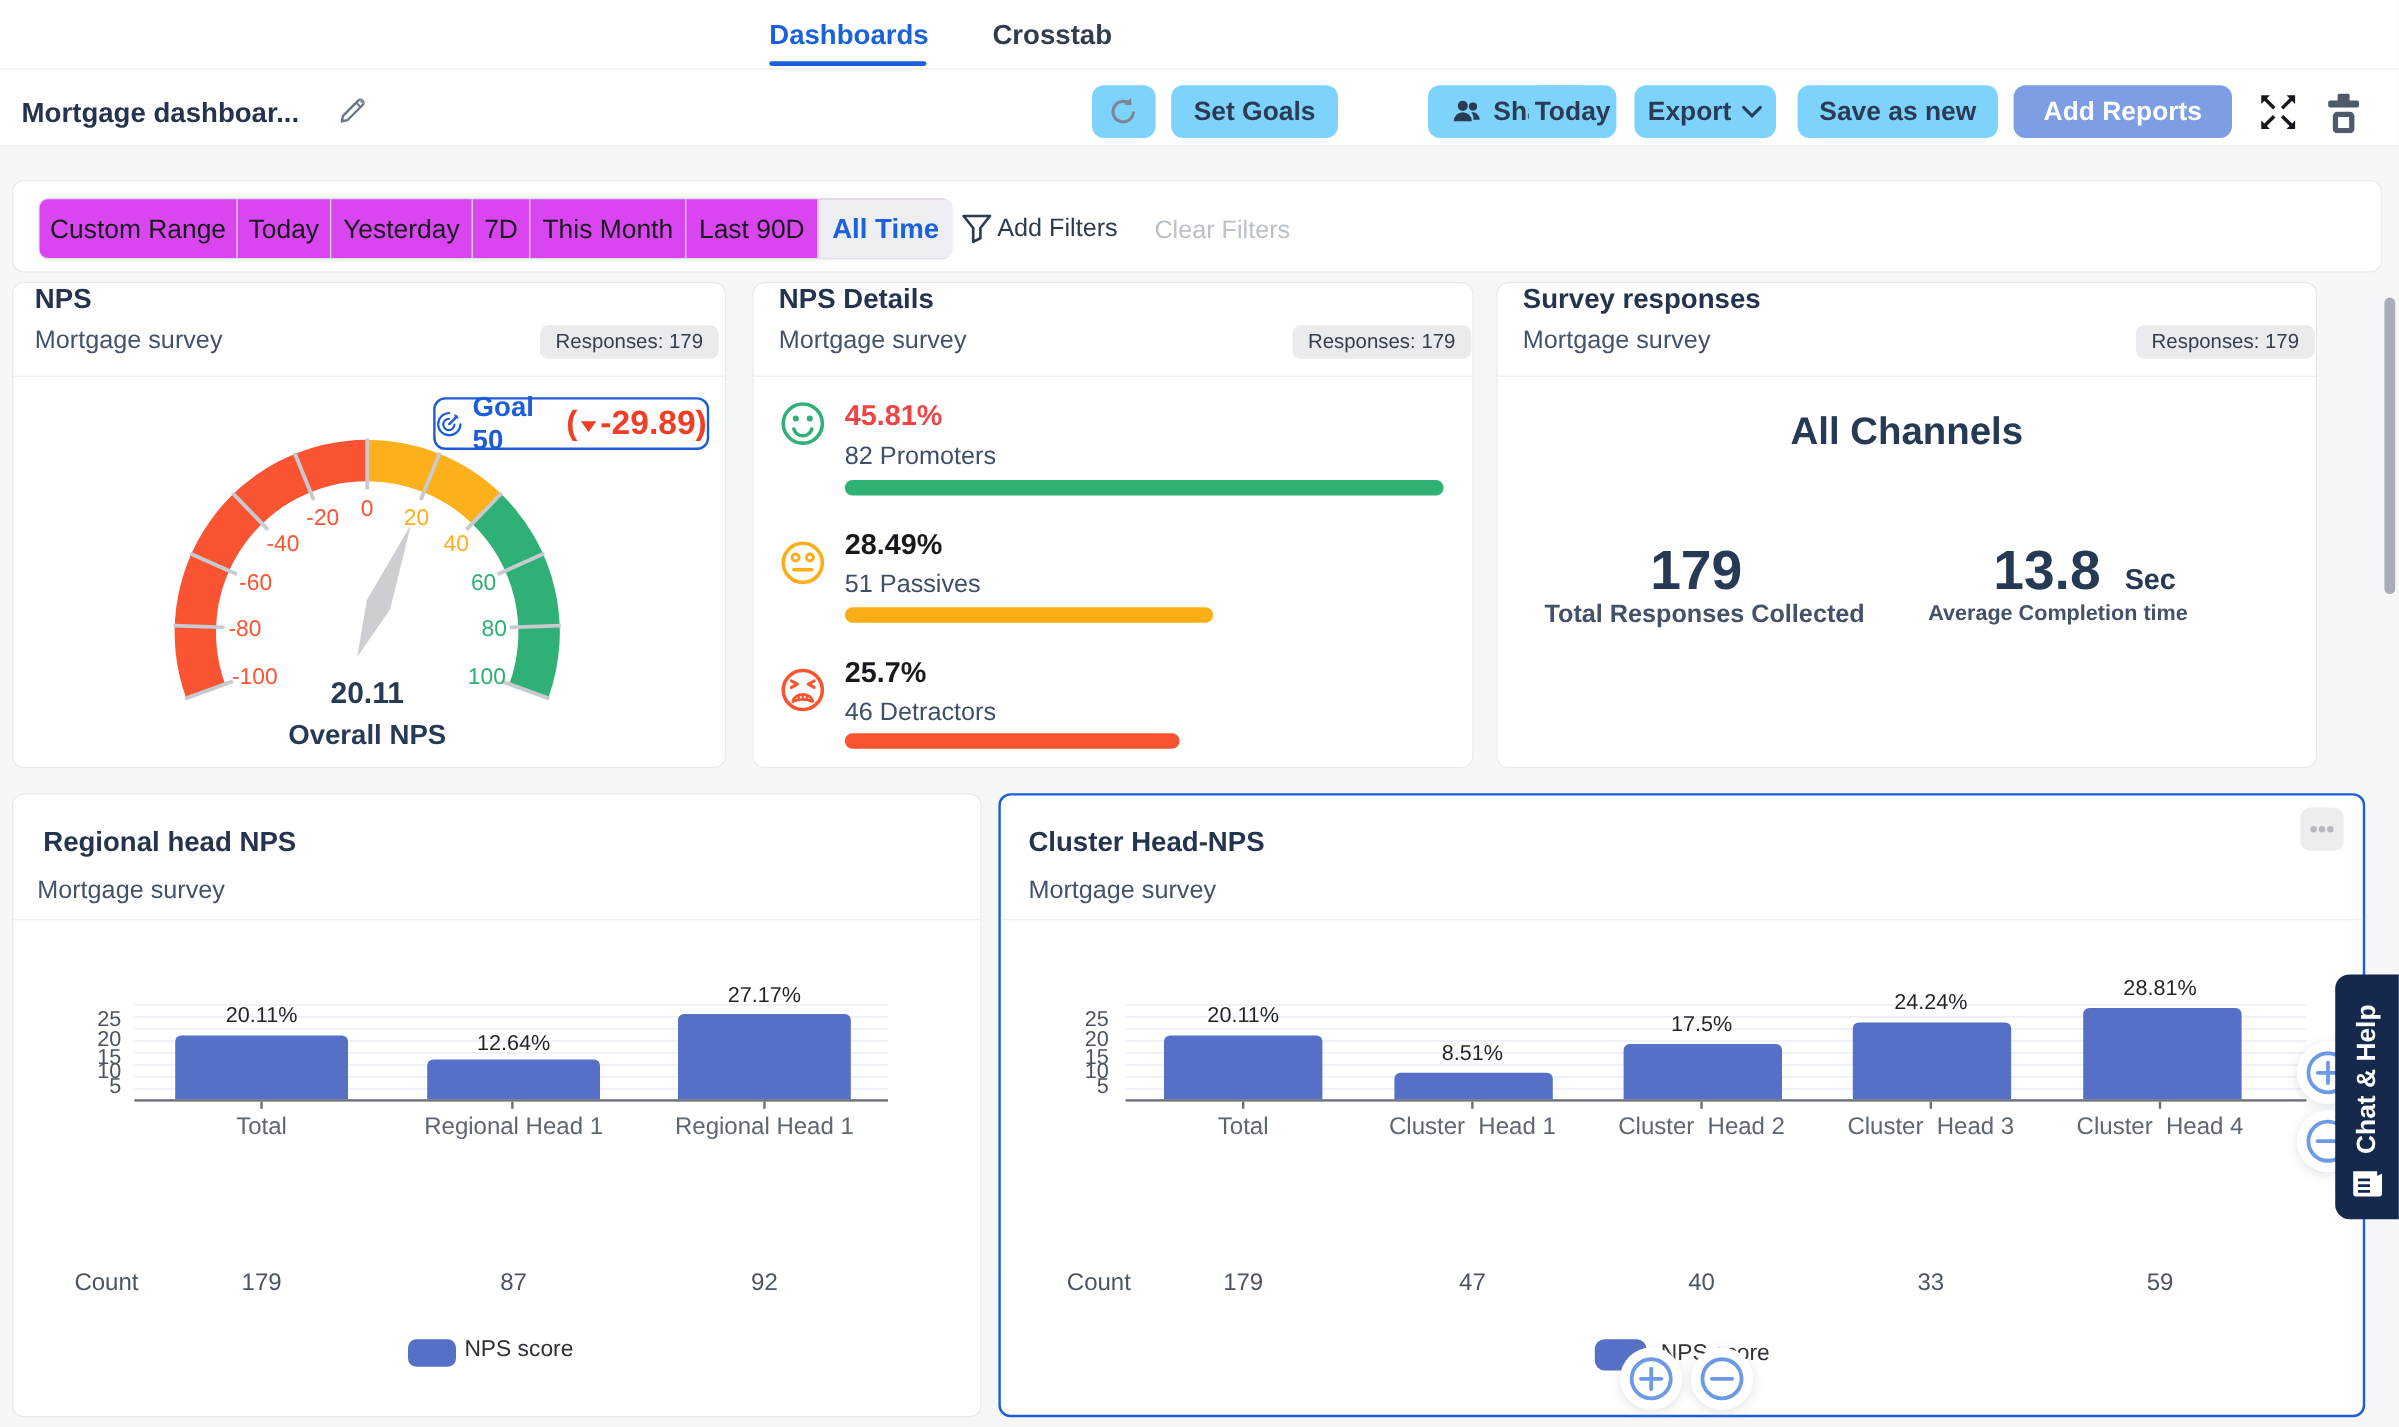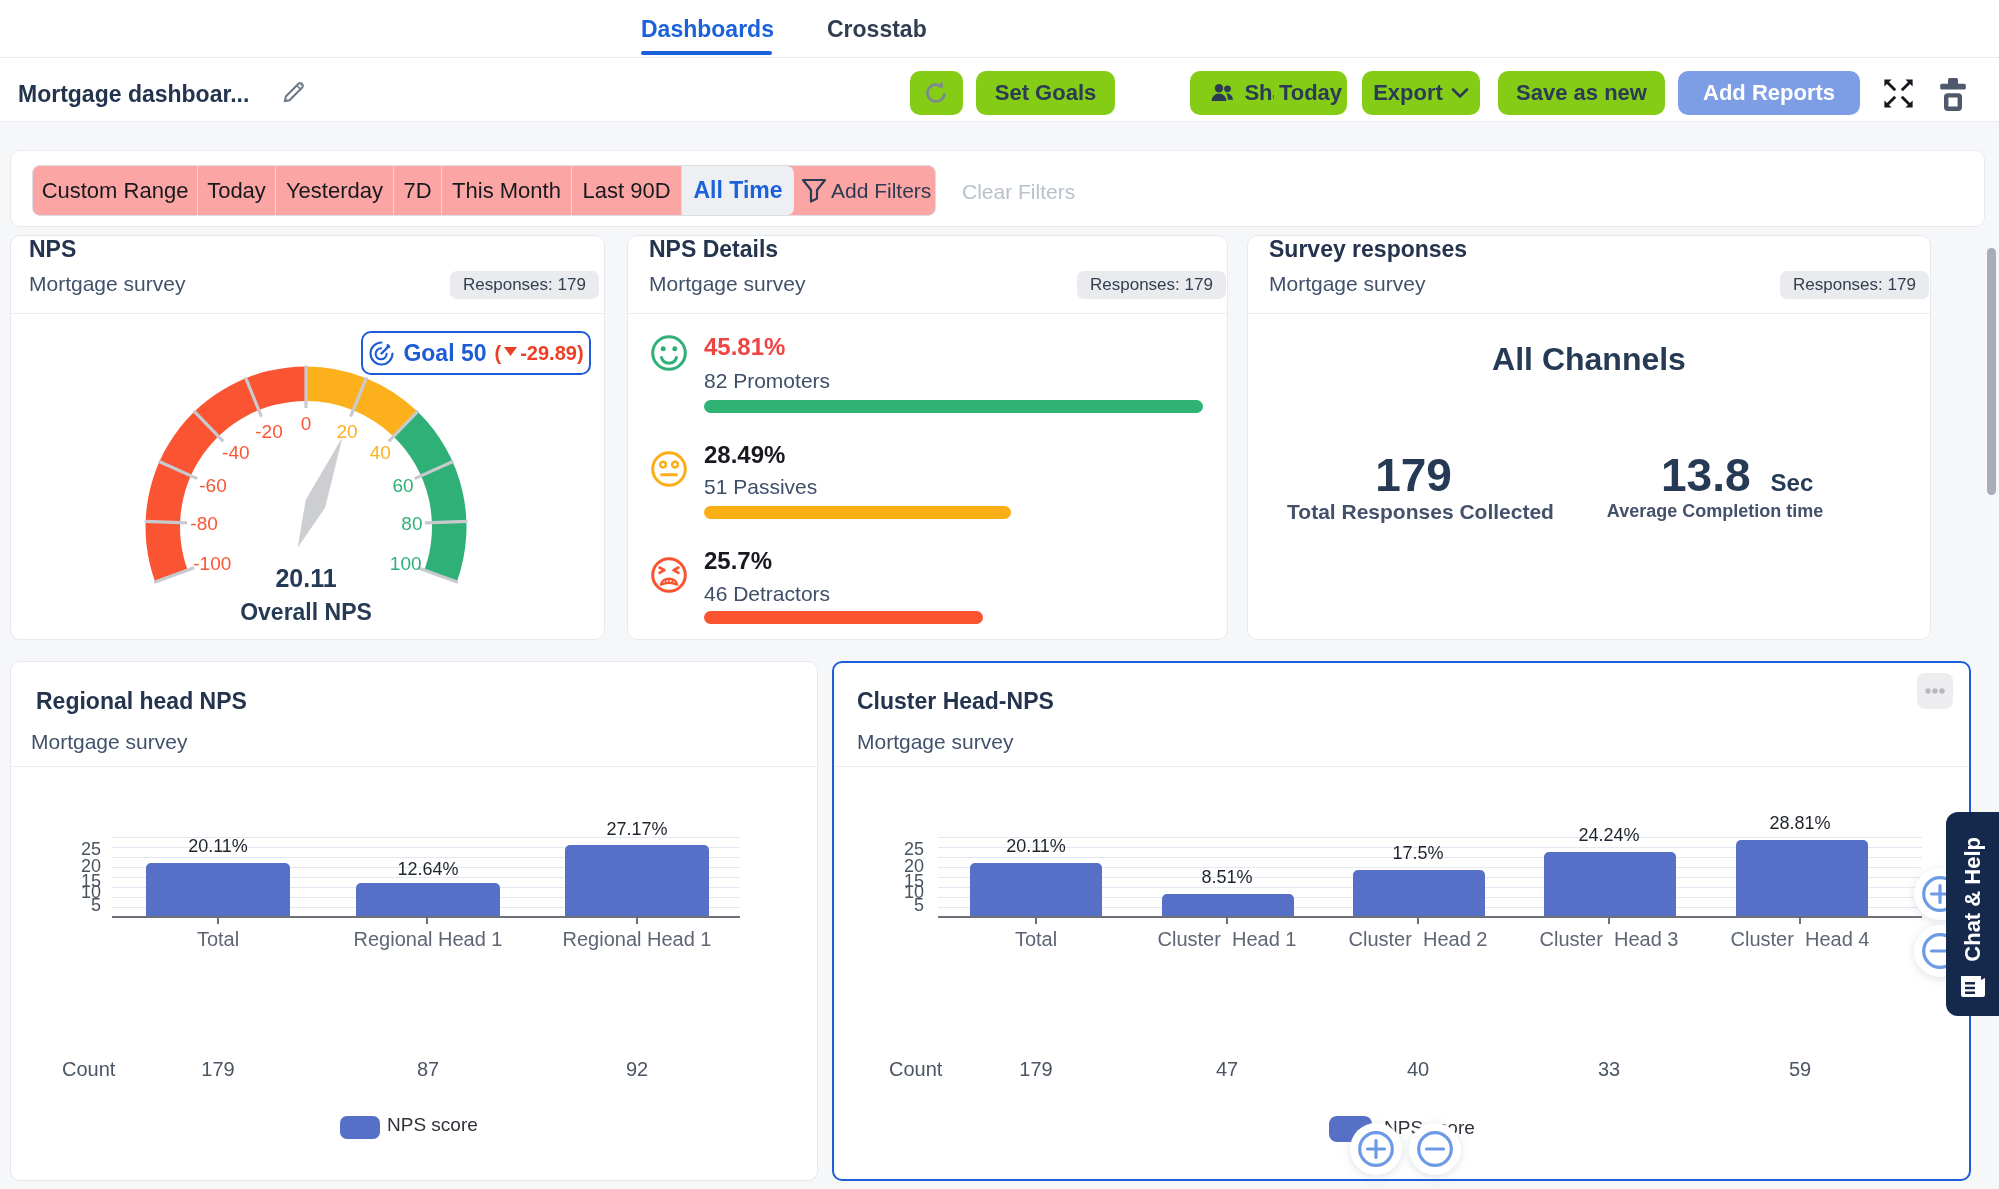--- a/index.html
+++ b/index.html
@@ -4,21 +4,21 @@
 <style>
 *{margin:0;padding:0;box-sizing:border-box}
 html,body{width:1999px;height:1189px}
 body{background:#f6f7f9;font-family:"Liberation Sans",sans-serif;position:relative;overflow:hidden;-webkit-font-smoothing:antialiased}
 .abs{position:absolute}
 .card{position:absolute;background:#fff;border:1px solid #e6e9ee;border-radius:10px}
 .ctitle{position:absolute;font-size:23px;font-weight:700;color:#24344e;white-space:nowrap}
 .csub{position:absolute;font-size:21px;color:#42526b;white-space:nowrap}
 .pill{position:absolute;height:28px;background:#e9ebee;border-radius:7px;color:#333f4f;font-size:17px;line-height:28px;padding:0 13px;white-space:nowrap}
 .divider{position:absolute;height:1px;background:#ebedf1}
-.btn{position:absolute;top:71px;height:44px;background:#84cc16;border-radius:10px;color:#2b3b54;font-size:22px;font-weight:600;display:flex;align-items:center;justify-content:center;white-space:nowrap}
+.btn{position:absolute;top:71px;height:44px;background:#7dd3fc;border-radius:10px;color:#2b3b54;font-size:22px;font-weight:600;display:flex;align-items:center;justify-content:center;white-space:nowrap}
 .seg{position:absolute;top:0;height:100%;display:flex;align-items:center;justify-content:center;font-size:22px;color:#17191c;white-space:nowrap;border-right:1px solid #dbdfe4}
 .grid{position:absolute;height:1px;background:#e3e9f3}
 .bar{position:absolute;background:#5570c6;border-radius:5px 5px 0 0}
 .vlabel{position:absolute;font-size:18px;color:#1f242b;text-align:center;white-space:nowrap}
 .xlabel{position:absolute;font-size:20px;color:#5d6673;text-align:center;white-space:nowrap}
 .ylab{position:absolute;font-size:18px;color:#4a5360;text-align:right;width:40px}
 .cnt{position:absolute;font-size:20px;color:#4b5563;text-align:center;white-space:nowrap}
 .tickm{position:absolute;width:2px;height:6px;background:#6e7079;margin-top:1px}
 .zbtn{position:absolute;width:52px;height:52px;border-radius:50%;background:#fff;box-shadow:0 2px 9px rgba(140,150,170,.28)}
 .zbtn svg{position:absolute;left:0;top:0}
@@ -70,21 +70,21 @@
     <polygon points="10.6,31.6 3.4,31.6 3.4,24.4"></polygon>
   </g>
 </svg>
 <svg class="abs" style="left:1938px;top:78px" width="30" height="33" viewBox="0 0 30 33">
   <rect x="10" y="0" width="10" height="7.5" rx="1.5" fill="#4e5a6b"></rect>
   <rect x="2.2" y="5.8" width="25.6" height="5.7" rx="1.6" fill="#4e5a6b"></rect>
   <rect x="8.2" y="17.4" width="13.6" height="13.4" rx="1.5" fill="none" stroke="#4e5a6b" stroke-width="4.4"></rect>
 </svg>
 
 <div class="abs" style="left:10px;top:150px;width:1975px;height:77px;background:#fff;border:1px solid #e8eaee;border-radius:10px"></div>
-<div class="abs" style="left:32px;top:165px;width:904px;height:51px;border:1px solid #dbdfe4;border-radius:8px;background:#fca5a5">
+<div class="abs" style="left:32px;top:165px;width:761px;height:51px;border:1px solid #dbdfe4;border-radius:8px;background:#d946ef">
   <div class="seg" style="left:0;width:165px">Custom Range</div>
   <div class="seg" style="left:165px;width:78px">Today</div>
   <div class="seg" style="left:243px;width:118px">Yesterday</div>
   <div class="seg" style="left:361px;width:48px">7D</div>
   <div class="seg" style="left:409px;width:130px">This Month</div>
   <div class="seg" style="left:539px;width:110px">Last 90D</div>
   <div class="seg" style="left:649px;width:112px;border-right:none;background:#edeff2;border-radius:0 7px 7px 0;color:#1b61d9;font-weight:600;font-size:23px">All Time</div>
 </div>
 <svg class="abs" style="left:801px;top:177px" width="26" height="27" viewBox="0 0 26 27" fill="none" stroke="#2c3a52" stroke-width="2.2" stroke-linejoin="round">
   <path d="M2 3 L24 3 L16 13 L16 21.5 L10 24.5 L10 13 Z"></path>
@@ -112,21 +112,21 @@
 <div class="divider" style="left:1248px;top:313px;width:682px"></div>
 
 <div class="abs" style="left:361px;top:331px;width:230px;height:44px;border:2px solid #1d5cd6;border-radius:10px;display:flex;align-items:center;justify-content:center;gap:8px">
   <svg width="27" height="27" viewBox="0 0 27 27" fill="none" stroke="#1d5cd6" stroke-width="2.1" stroke-linecap="round">
     <path d="M24.5 13.5 a11 11 0 1 1 -11 -11"></path>
     <path d="M18.6 13.9 a5.5 5.5 0 1 1 -5.5 -5.6"></path>
     <path d="M13.5 13.5 L19.5 7.5" stroke-width="2.4"></path>
     <path d="M19.5 7.5 l-0.5 -3.2 2.2 0.9 0.9 2.2 -3.1 -0.4 Z" fill="#1d5cd6" stroke-width="1"></path>
   </svg>
   <span style="font-size:23px;font-weight:700;color:#1d5cd6">Goal 50</span>
-  <span style="font-size:20px;font-weight:700;color:#ee3f26;display:flex;">(<svg width="15" height="12" viewBox="0 0 15 12" style="margin:3px 2px 0 2px">
+  <span style="font-size:28px;font-weight:700;color:#ee3f26;display:flex;align-items:center">(<svg width="15" height="12" viewBox="0 0 15 12" style="margin:3px 2px 0 2px">
         <path d="M1 2 L14 2 L7.5 11 Z" fill="#ee3f26"></path>
       </svg>-29.89)</span>
 </div>
 <svg class="abs" style="left:10px;top:313px" width="595" height="327" viewBox="0 0 595 327">
   <path d="M 145.2 268.9 A 160.5 160.5 0 0 1 296.0 53.5 L 296.0 88.0 A 126.0 126.0 0 0 0 177.6 257.1 Z" fill="#fa5433"></path>
   <path d="M 296.0 53.5 A 160.5 160.5 0 0 1 407.5 98.5 L 383.5 123.4 A 126.0 126.0 0 0 0 296.0 88.0 Z" fill="#fcb01c"></path>
   <path d="M 407.5 98.5 A 160.5 160.5 0 0 1 446.8 268.9 L 414.4 257.1 A 126.0 126.0 0 0 0 383.5 123.4 Z" fill="#2fb077"></path>
   <g stroke="#c7cacf" stroke-width="3.2">
     <line x1="144.2" y1="269.2" x2="184.2" y2="254.7"></line>
     <line x1="134.6" y1="208.4" x2="177.1" y2="209.8"></line>

